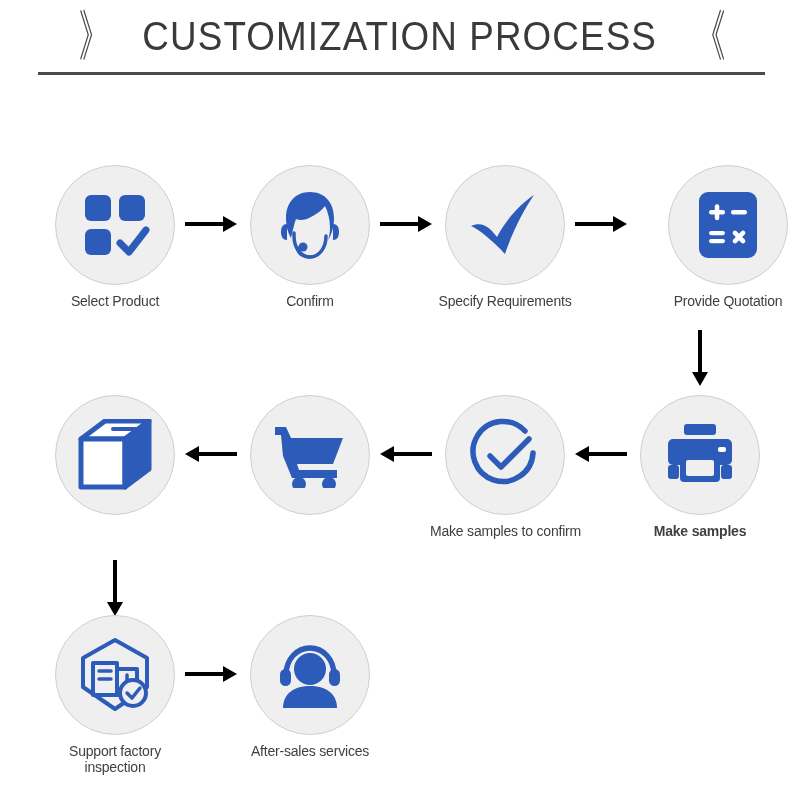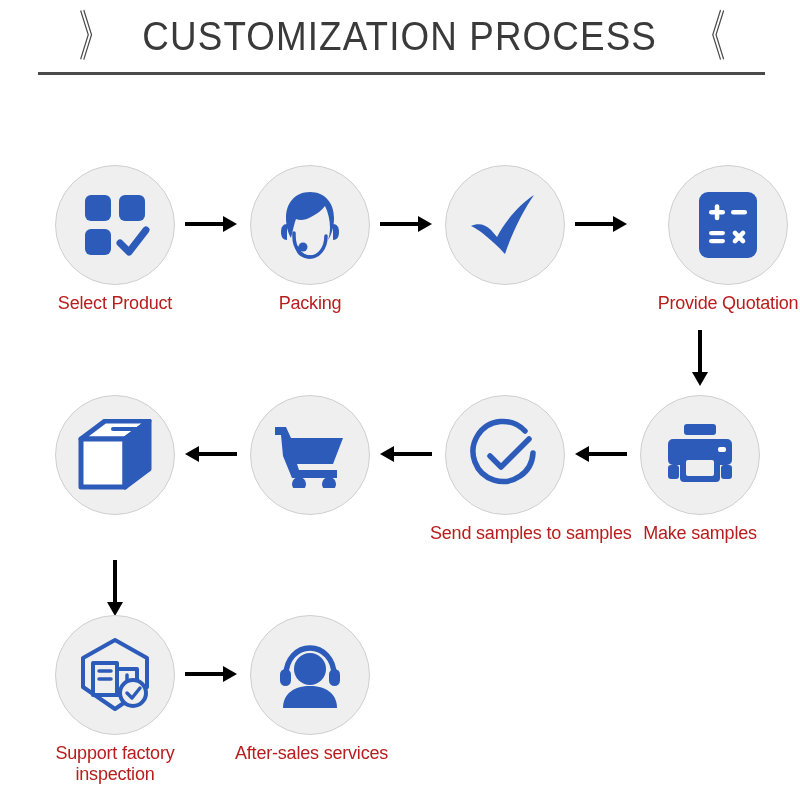--- a/index.html
+++ b/index.html
@@ -79,22 +79,22 @@
     background: #efefef;
     border: 1px solid #cfcfcf;
     display: flex;
     align-items: center;
     justify-content: center;
     box-sizing: border-box;
   }
   .circle svg { display: block; }
   .node-label {
     margin-top: 8px;
-    font-size: 18px;
-    color: #b91c1c;
+    font-size: 14px;
+    color: #404040;
     line-height: 1.15;
     letter-spacing: -0.2px;
     font-family: "Liberation Sans", sans-serif;
     white-space: nowrap;
   }
   .node-label.wrap { white-space: normal; }
 
   
   .arrow-h, .arrow-v {
     position: absolute;
@@ -137,36 +137,37 @@
     <svg width="74" height="74" viewBox="0 0 74 74">
       <path d="M37 4 C22 4 13 15 13 30 C13 38 15 45 18 50 C20 42 21 36 23 31 C27 33 33 32 38 29 C44 26 49 22 52 18 C55 24 57 32 57 40 C57 45 56 49 55 52 C59 46 61 38 61 30 C61 15 52 4 37 4 Z" fill="#2d5bb9"></path>
       <path d="M20 44 C20 58 27 68 37 68 C47 68 54 58 54 44" fill="none" stroke="#2d5bb9" stroke-width="0"></path>
       <path d="M21 45 C21 46 21 47 21 48 C21 60 28 69 37 69 C46 69 53 60 53 48" fill="none" stroke="#2d5bb9" stroke-width="3.5" stroke-linecap="round"></path>
       <path d="M37 69 C30 69 25 65 25 61 L25 60" fill="none" stroke="#2d5bb9" stroke-width="3.5" stroke-linecap="round"></path>
       <circle cx="30" cy="59" r="4.5" fill="#2d5bb9"></circle>
       <path d="M14 36 C10 36 8 39 8 44 C8 49 10 52 14 52 Z" fill="#2d5bb9"></path>
       <path d="M60 36 C64 36 66 39 66 44 C66 49 64 52 60 52 Z" fill="#2d5bb9"></path>
     </svg>
   </div>
-  <div class="node-label">Packing</div>
+  <div class="node-label">Confirm</div>
 </div>
 
 <div class="arrow-h" style="left:380px; top:212px;">
   <svg width="52" height="24" viewBox="0 0 52 24">
     <line x1="0" y1="12" x2="38" y2="12" stroke="#000" stroke-width="4"></line>
     <polygon points="38,4 52,12 38,20" fill="#000"></polygon>
   </svg>
 </div>
 
 <div class="node" style="left:430px; top:165px;">
   <div class="circle">
     <svg width="74" height="70" viewBox="0 0 74 70">
       <path d="M3 36 C10 33 17 34 23 40 L29 47 C38 30 52 14 66 5 C56 19 44 43 37 64 C30 56 14 41 3 36 Z" fill="#2d5bb9"></path>
     </svg>
   </div>
+  <div class="node-label">Specify Requirements</div>
 </div>
 
 <div class="arrow-h" style="left:575px; top:212px;">
   <svg width="52" height="24" viewBox="0 0 52 24">
     <line x1="0" y1="12" x2="38" y2="12" stroke="#000" stroke-width="4"></line>
     <polygon points="38,4 52,12 38,20" fill="#000"></polygon>
   </svg>
 </div>
 
 <div class="node" style="left:653px; top:165px;">
@@ -187,21 +188,21 @@
   <div class="node-label">Provide Quotation</div>
 </div>
 
 <div class="arrow-v" style="left:686px; top:330px;">
   <svg width="28" height="56" viewBox="0 0 28 56">
     <line x1="14" y1="0" x2="14" y2="42" stroke="#000" stroke-width="4"></line>
     <polygon points="6,42 14,56 22,42" fill="#000"></polygon>
   </svg>
 </div>
 
-<div class="node" style="left:625px; top:395px;">
+<div class="node" style="left:625px; top:395px;font-weight:bold;">
   <div class="circle">
     <svg width="72" height="66" viewBox="0 0 72 66">
       <rect x="20" y="2" width="32" height="11" rx="3" fill="#2d5bb9"></rect>
       <rect x="4" y="17" width="64" height="26" rx="5" fill="#2d5bb9"></rect>
       <rect x="54" y="25" width="8" height="5" rx="2" fill="#fff"></rect>
       <rect x="16" y="38" width="40" height="22" rx="4" fill="#2d5bb9"></rect>
       <rect x="22" y="38" width="28" height="16" rx="2" fill="#efefef"></rect>
       <rect x="4" y="43" width="11" height="14" rx="3" fill="#2d5bb9"></rect>
       <rect x="57" y="43" width="11" height="14" rx="3" fill="#2d5bb9"></rect>
     </svg>
@@ -216,21 +217,21 @@
   </svg>
 </div>
 
 <div class="node" style="left:430px; top:395px;">
   <div class="circle">
     <svg width="76" height="76" viewBox="0 0 76 76">
       <path d="M58 14 A30 30 0 1 0 66 36" fill="none" stroke="#2d5bb9" stroke-width="5.5" stroke-linecap="round"></path>
       <path d="M23 39 L34 50 L62 22" fill="none" stroke="#2d5bb9" stroke-width="5.5" stroke-linecap="round" stroke-linejoin="round"></path>
     </svg>
   </div>
-  <div class="node-label">Send samples to samples</div>
+  <div class="node-label">Make samples to confirm</div>
 </div>
 
 <div class="arrow-h" style="left:380px; top:442px;">
   <svg width="52" height="24" viewBox="0 0 52 24">
     <line x1="14" y1="12" x2="52" y2="12" stroke="#000" stroke-width="4"></line>
     <polygon points="14,4 0,12 14,20" fill="#000"></polygon>
   </svg>
 </div>
 
 <div class="node" style="left:235px; top:395px;">

